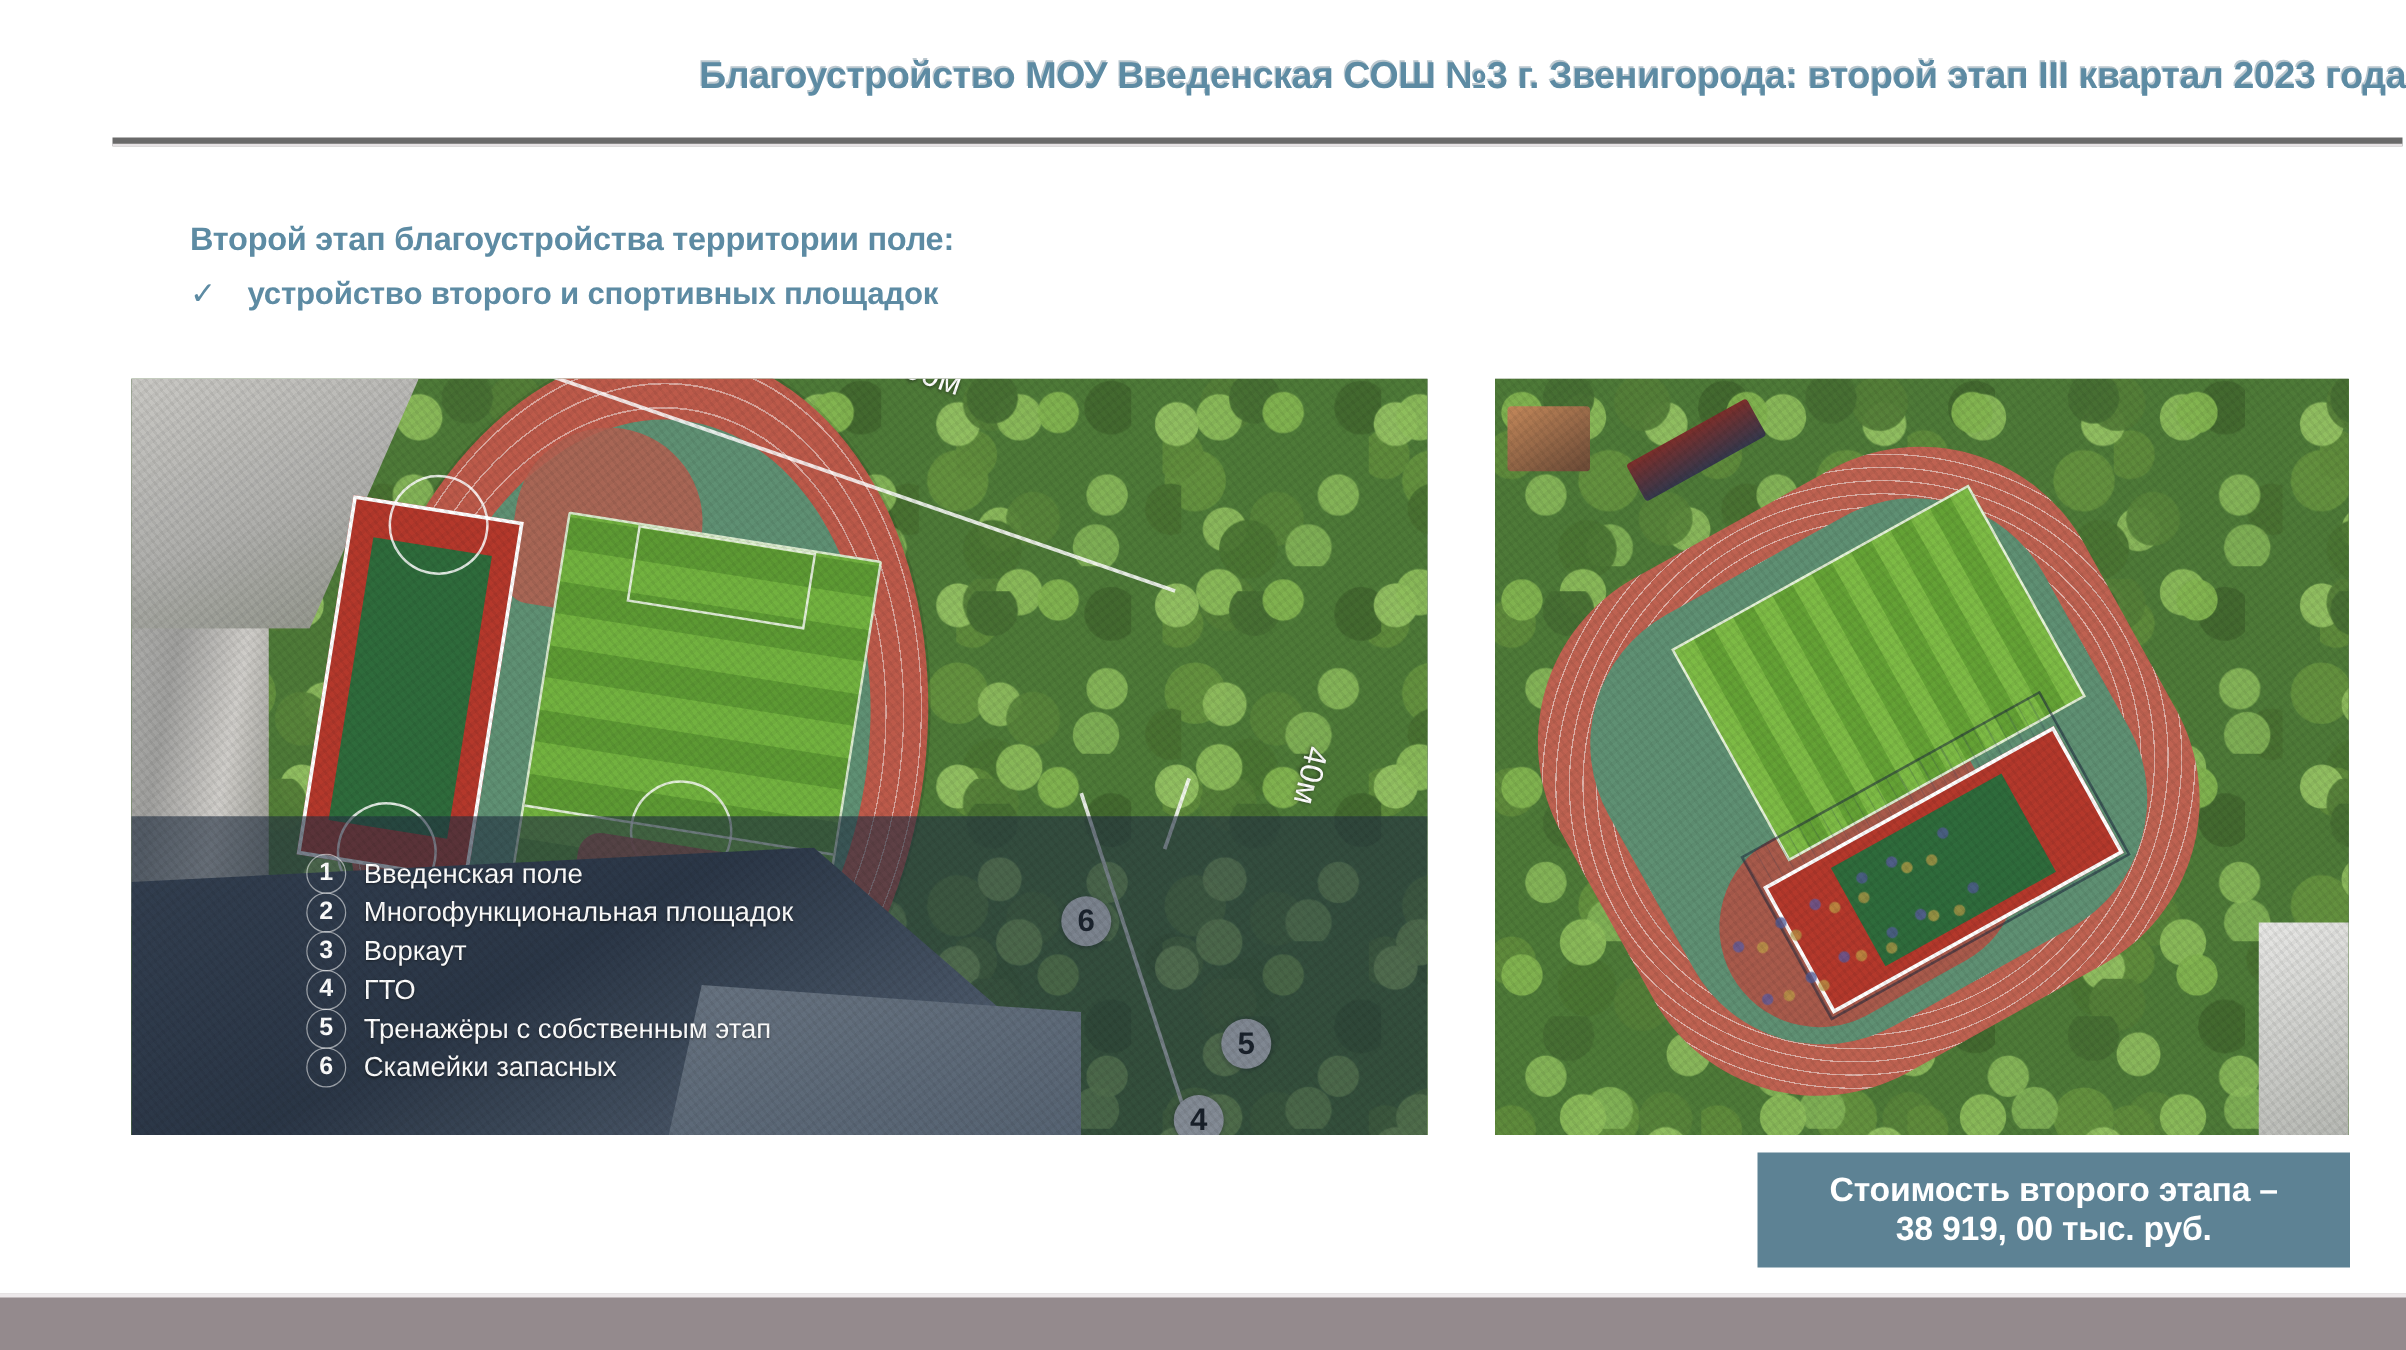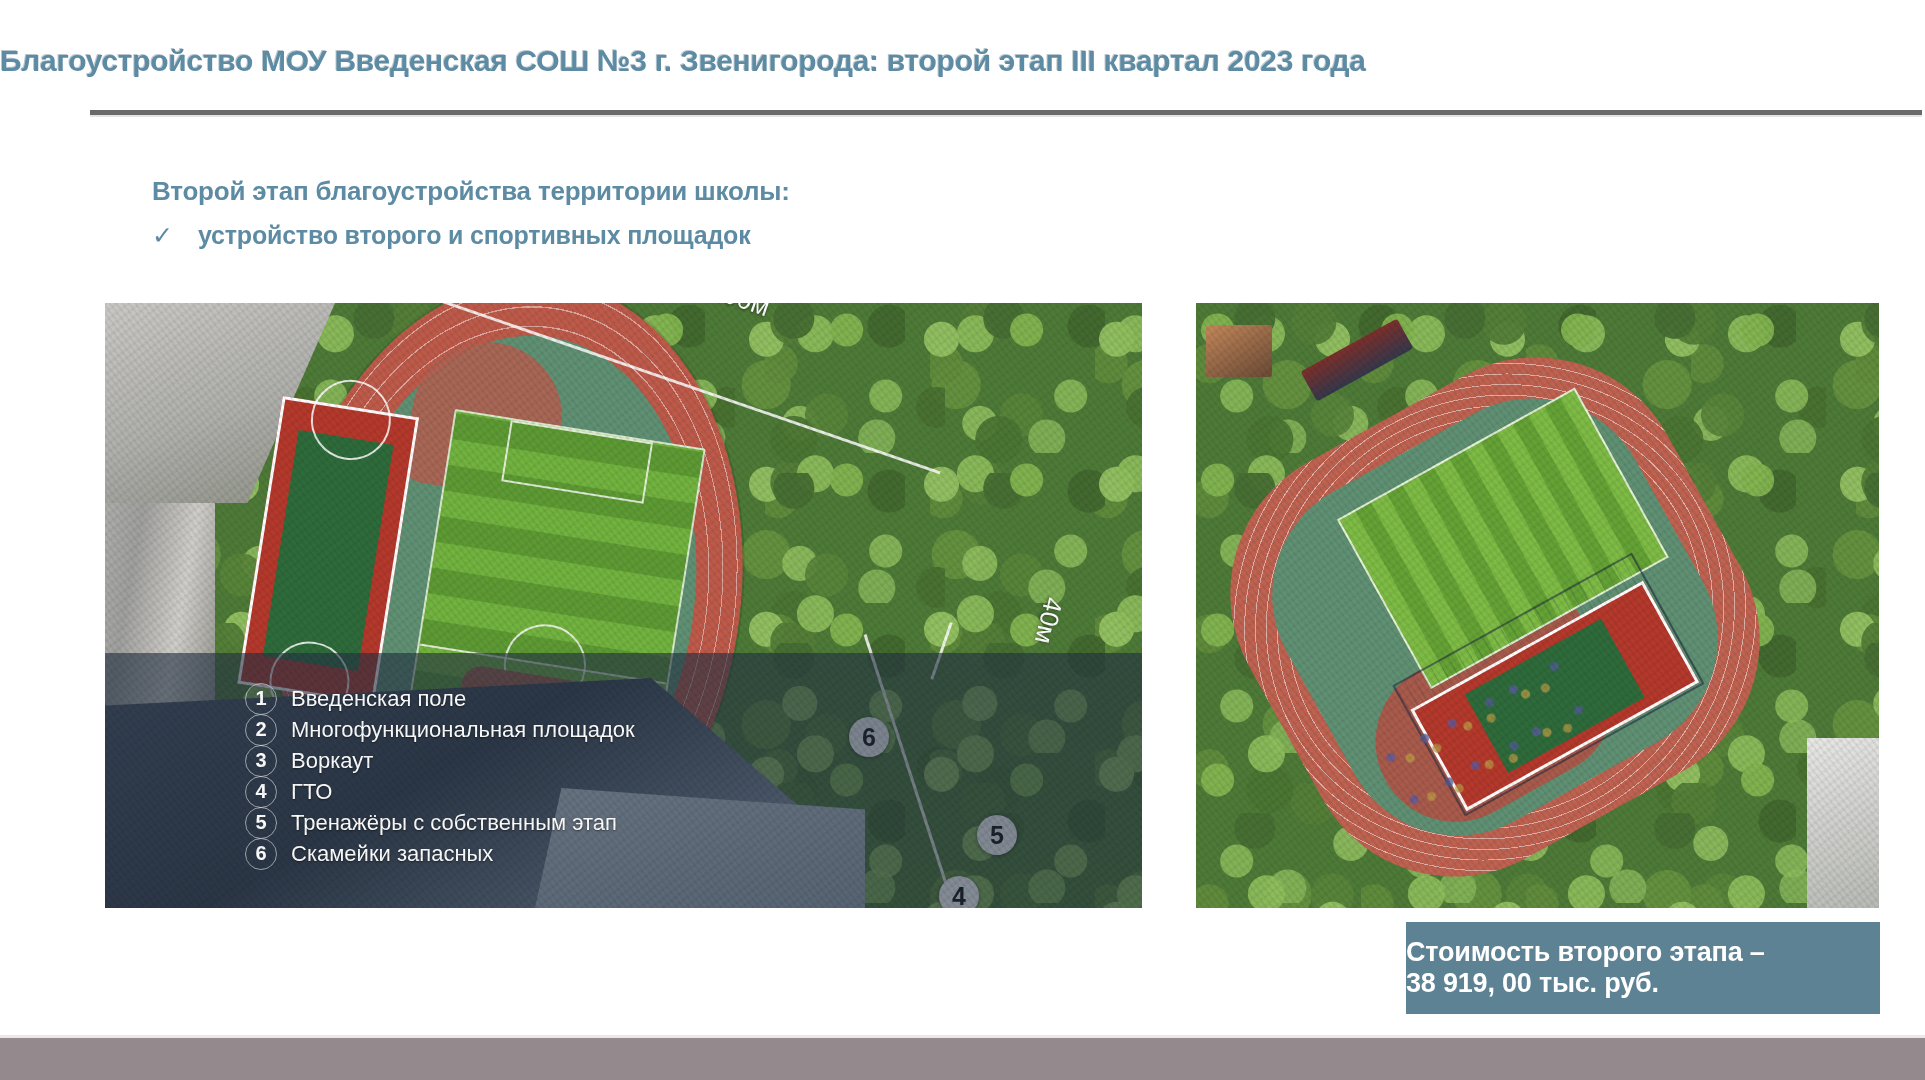--- a/index.html
+++ b/index.html
@@ -8,21 +8,21 @@
     background:#ffffff;
     font-family:"Liberation Sans", sans-serif;
     overflow:hidden;
     position:relative;
   }
 
   
   #slide-title{
     position:absolute;
     top:44px; left:0; width:1925px;
-    text-align:left;
+    text-align:right;
     font-size:30px;
     font-weight:bold;
     color:#5d8ba3;
     letter-spacing:-0.3px;
     text-shadow:1px 1px 0 rgba(255,255,255,.7), -1px -1px 0 rgba(60,95,115,.35);
     white-space:nowrap;
   }
   #title-rule{
     position:absolute;
     top:110px; left:90px; width:1832px; height:5px;
@@ -280,41 +280,41 @@
   #r-bldg-right{
     position:absolute; right:0; bottom:0; width:72px; height:170px;
     background:linear-gradient(160deg,#e7e7e5,#b7b9b4);
   }
 
   
   #cost-box{
     position:absolute; left:1406px; top:922px; width:474px; height:92px;
     background:#5d8294;
     display:flex; flex-direction:column;
-    align-items:flex-start; justify-content:center;
+    align-items:center; justify-content:center;
   }
   .cost-line{
     color:#ffffff; font-size:27px; font-weight:bold;
     line-height:1.14; letter-spacing:-0.2px; white-space:nowrap;
   }
 
   
   #footer-bar{
     position:absolute; left:0; bottom:0; width:1925px; height:42px;
     background:#948a8d; border-top:3px solid #ece8ea;
   }
 </style>
 </head>
 <body>
 
 <div id="slide-title">Благоустройство МОУ Введенская СОШ №3 г. Звенигорода: второй этап III квартал 2023 года</div>
 <div id="title-rule"></div>
 
 <div id="subtitle-block">
-  <div id="subtitle-heading">Второй этап благоустройства территории школы:</div>
+  <div id="subtitle-heading">Второй этап благоустройства территории поле:</div>
   <div id="bullet-row">
     <span id="check-icon">✓</span>
     <span id="bullet-text">устройство второго и спортивных площадок</span>
   </div>
 </div>
 
 <div id="photo-left" class="photo">
   <div class="forest"></div>
   <div id="road-strip"></div>
   <div id="road-strip2"></div>

